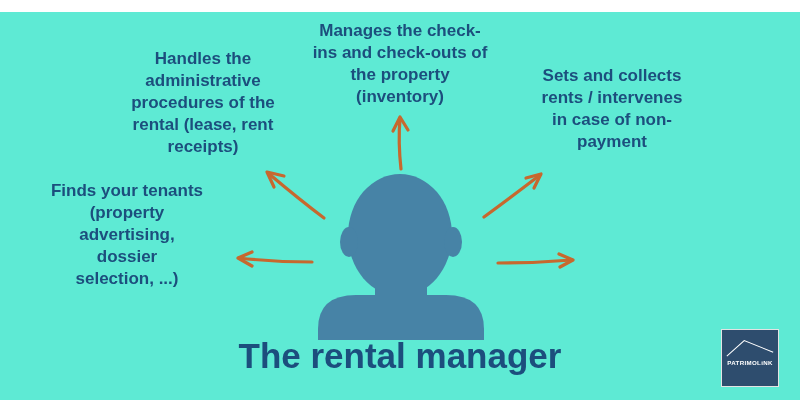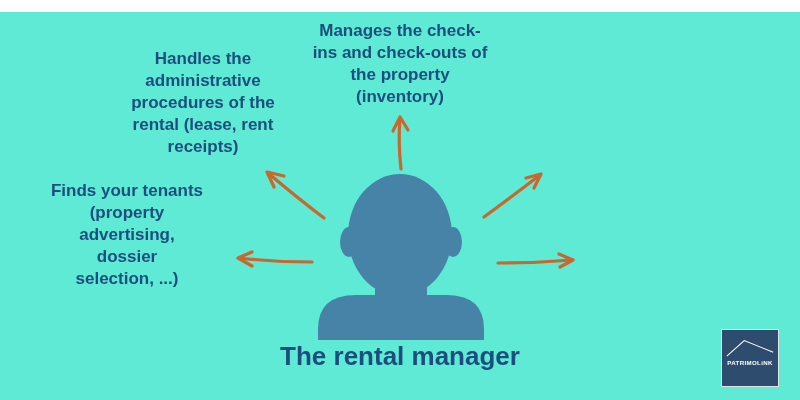--- a/index.html
+++ b/index.html
@@ -26,21 +26,21 @@
   #label-left       { left: 15px;  top: 168px; width: 224px; }
   #label-top-right  { left: 500px; top: 53px;  width: 224px; }
   #label-right      { left: 564px; top: 176px; width: 234px; }
   #diagram-title {
     position: absolute;
     left: 0; top: 328px;
     width: 800px;
     text-align: center;
     color: #1c4e7d;
     font-weight: 700;
-    font-size: 26px;
+    font-size: 35px;
     line-height: 32px;
   }
   #figure-layer {
     position: absolute;
     left: 0; top: 0;
     width: 800px; height: 400px;
   }
   .arrow {
     stroke: #c7682e;
     stroke-width: 3.2;
@@ -111,20 +111,24 @@
   <div class="label" id="label-top-left">Handles the
 administrative
 procedures of the
 rental (lease, rent
 receipts)</div>
   <div class="label" id="label-left">Finds your tenants
 (property
 advertising,
 dossier
 selection, ...)</div>
+  <div class="label" id="label-top-right">Sets and collects
+rents / intervenes
+in case of non-
+payment</div>
 
   <div id="diagram-title">The rental manager</div>
 
   <div id="logo-badge">
     <svg viewBox="0 0 58 58" xmlns="http://www.w3.org/2000/svg">
       <polyline class="logo-roof" points="5,27 23,11 53,23"></polyline>
       <text class="logo-text" x="29" y="36" text-anchor="middle">PATRIMOLiNK</text>
     </svg>
   </div>
 

